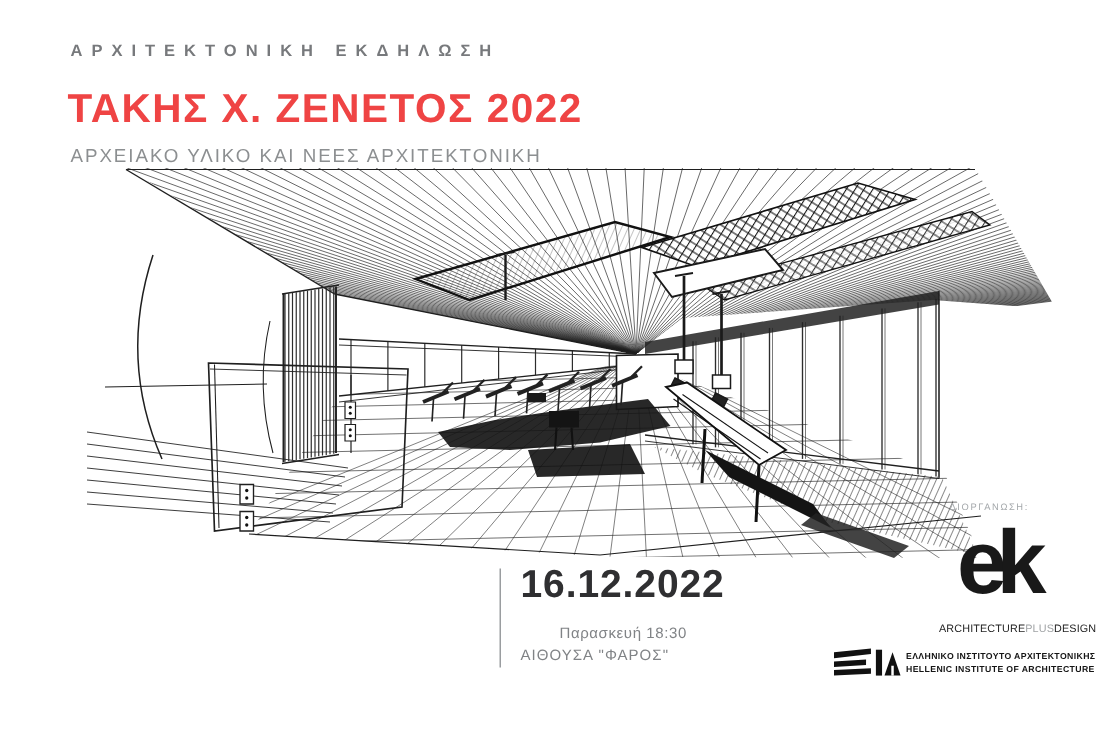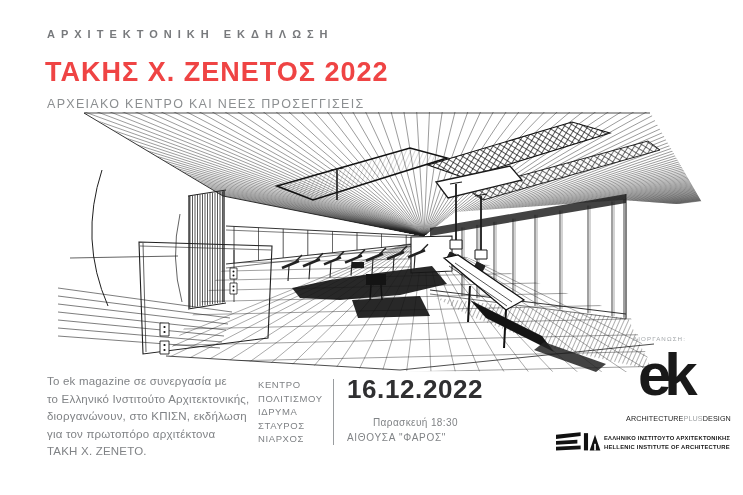--- a/index.html
+++ b/index.html
@@ -442,37 +442,23 @@
       <circle cx="164.5" cy="327" r="1.1" fill="#111" stroke="none"></circle>
       <circle cx="164.5" cy="332" r="1.1" fill="#111" stroke="none"></circle>
       <rect x="160" y="341" width="9" height="13" stroke-width="0.9" fill="#fff"></rect>
       <circle cx="164.5" cy="345" r="1.1" fill="#111" stroke="none"></circle>
       <circle cx="164.5" cy="350" r="1.1" fill="#111" stroke="none"></circle>
     </g>
   </svg>
 
   <div class="abs eyebrow">ΑΡΧΙΤΕΚΤΟΝΙΚΗ ΕΚΔΗΛΩΣΗ</div>
   <div class="abs title">ΤΑΚΗΣ Χ. ΖΕΝΕΤΟΣ 2022</div>
-  <div class="abs subtitle">ΑΡΧΕΙΑΚΟ ΚΕΝΤΡΟ ΚΑΙ ΝΕΕΣ ΠΡΟΣΕΓΓΙΣΕΙΣ</div>
-
-  <div class="abs descr">
-    <div>Το ek magazine σε συνεργασία με</div>
-    <div>το Ελληνικό Ινστιτούτο Αρχιτεκτονικής,</div>
-    <div>διοργανώνουν, στο ΚΠΙΣΝ, εκδήλωση</div>
-    <div>για τον πρωτοπόρο αρχιτέκτονα</div>
-    <div>ΤΑΚΗ Χ. ΖΕΝΕΤΟ.</div>
-  </div>
-
-  <div class="abs venue">
-    <div>ΚΕΝΤΡΟ</div>
-    <div>ΠΟΛΙΤΙΣΜΟΥ</div>
-    <div>ΙΔΡΥΜΑ</div>
-    <div>ΣΤΑΥΡΟΣ</div>
-    <div>ΝΙΑΡΧΟΣ</div>
-  </div>
+  <div class="abs subtitle">ΑΡΧΕΙΑΚΟ ΥΛΙΚΟ ΚΑΙ ΝΕΕΣ ΑΡΧΙΤΕΚΤΟΝΙΚΗ</div>
+
+
   <div class="abs vdivider"></div>
 
   <div class="abs date">16.12.2022</div>
   <div class="abs daytime">Παρασκευή 18:30</div>
   <div class="abs hall">ΑΙΘΟΥΣΑ "ΦΑΡΟΣ"</div>
 
   <div class="abs orglabel">ΔΙΟΡΓΑΝΩΣΗ:</div>
   <div class="abs ek">ek</div>
   <div class="abs tagline"><span>ARCHITECTURE</span><span class="plus">PLUS</span><span>DESIGN</span></div>
 

